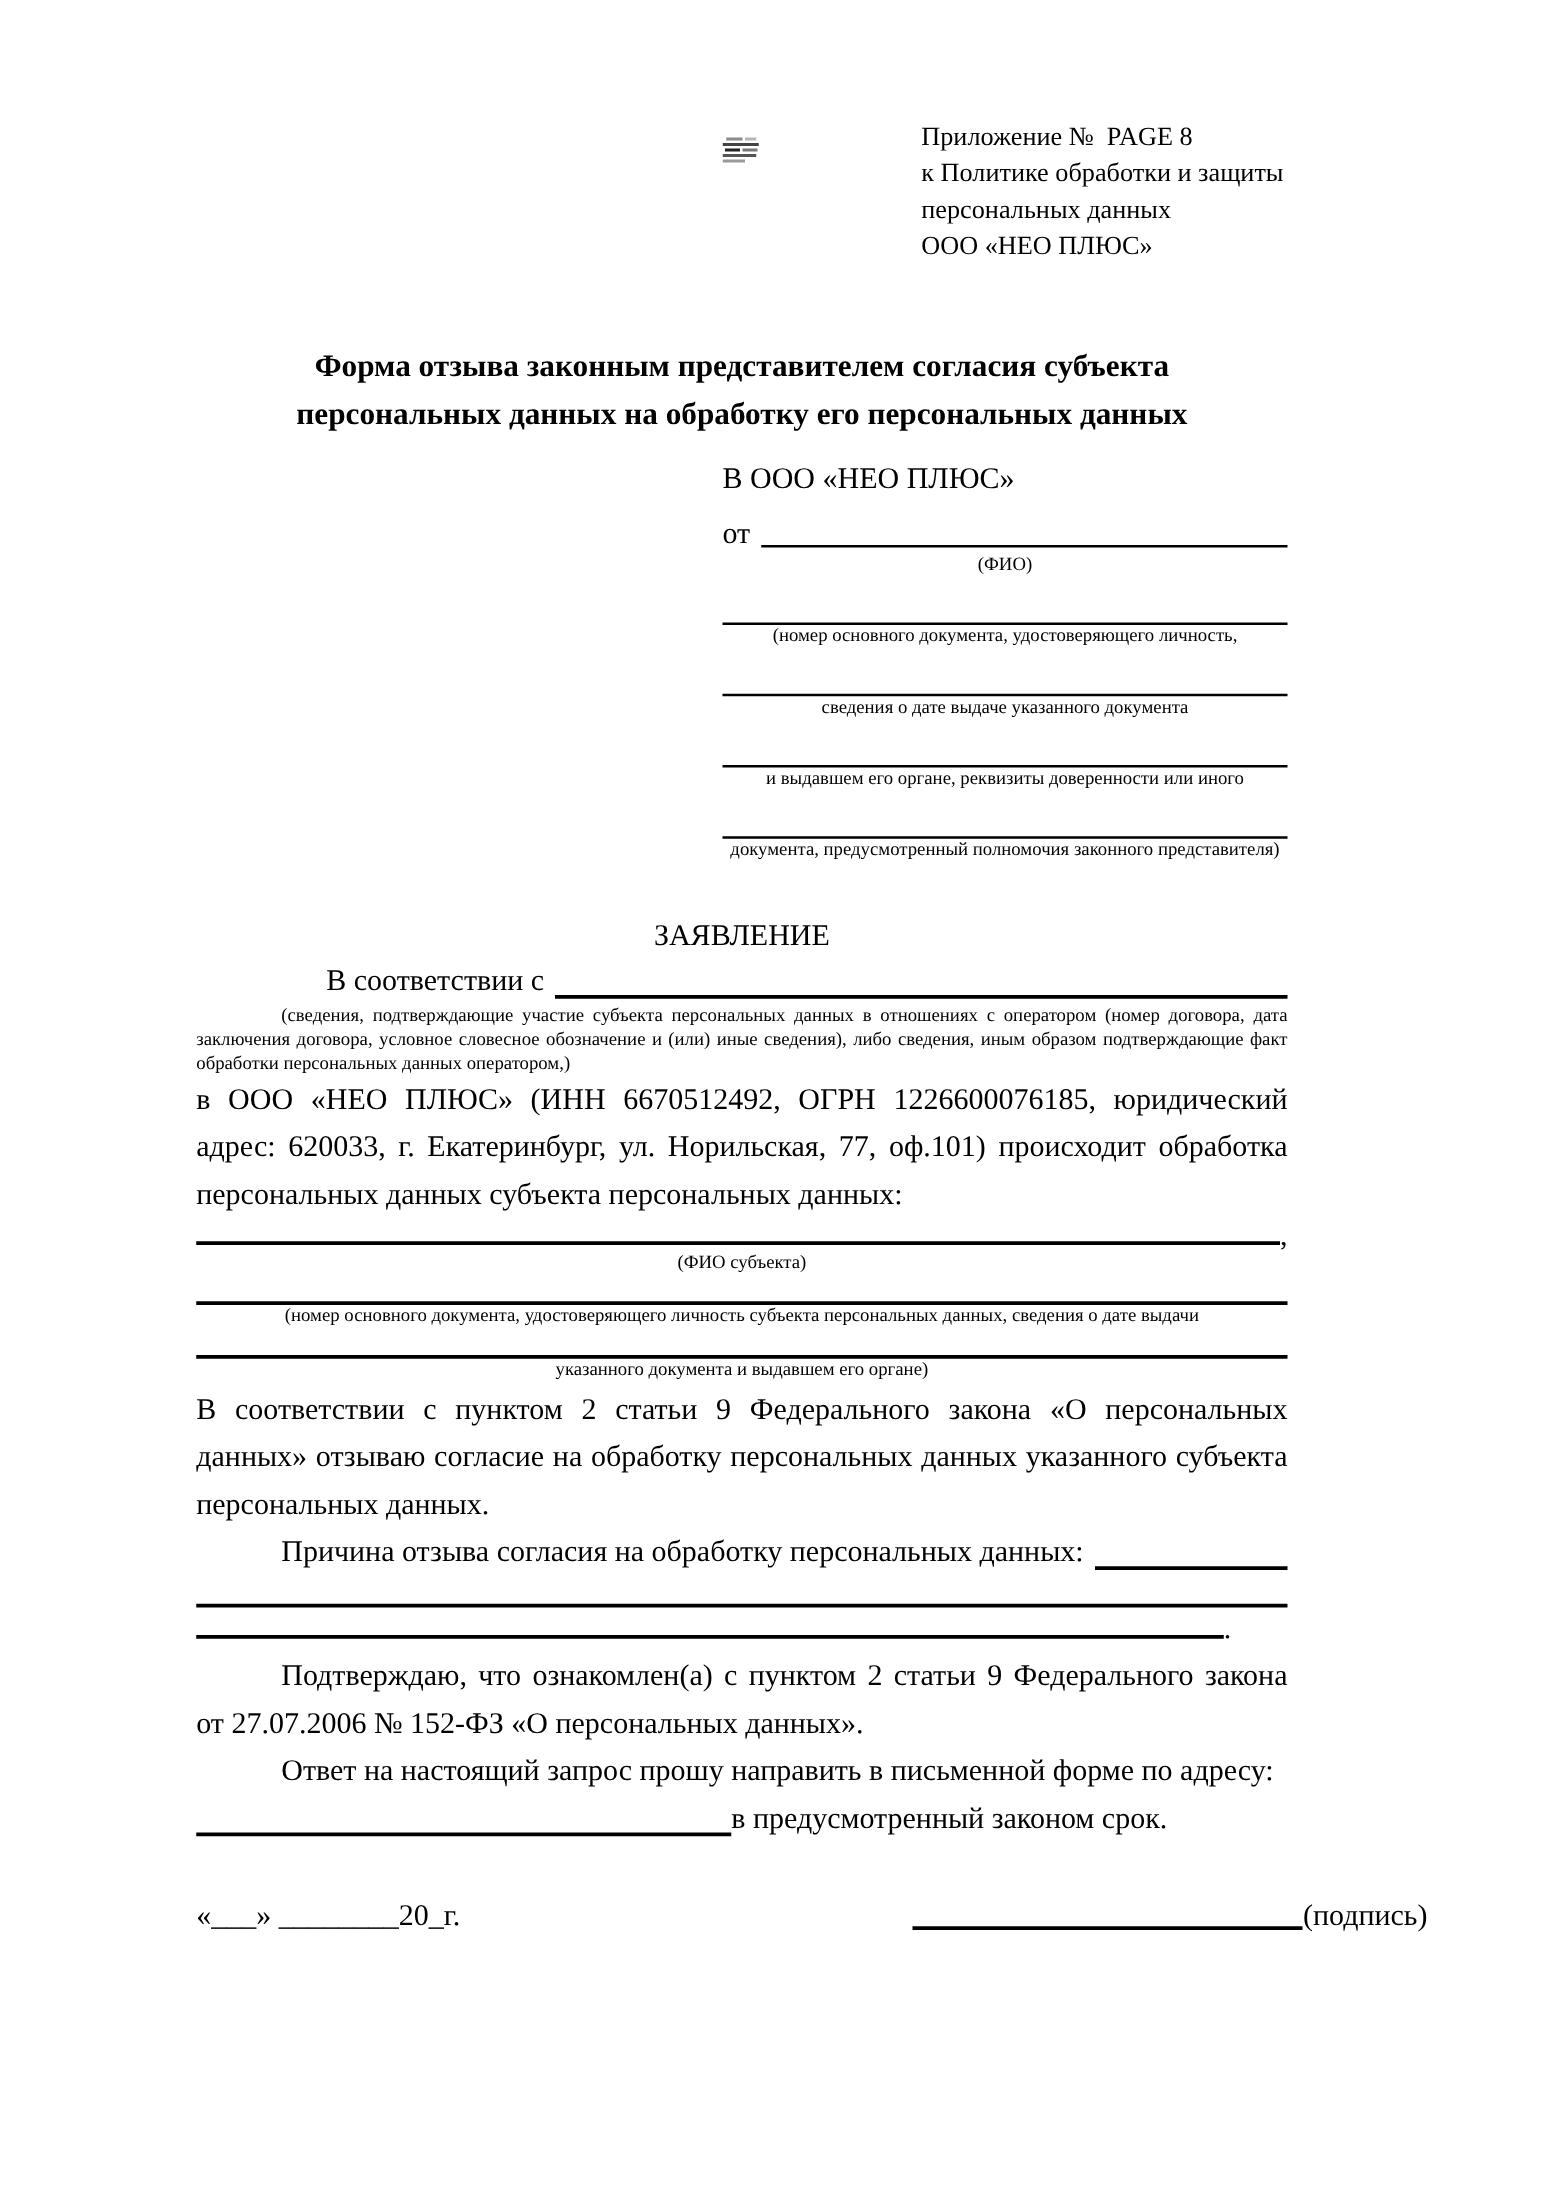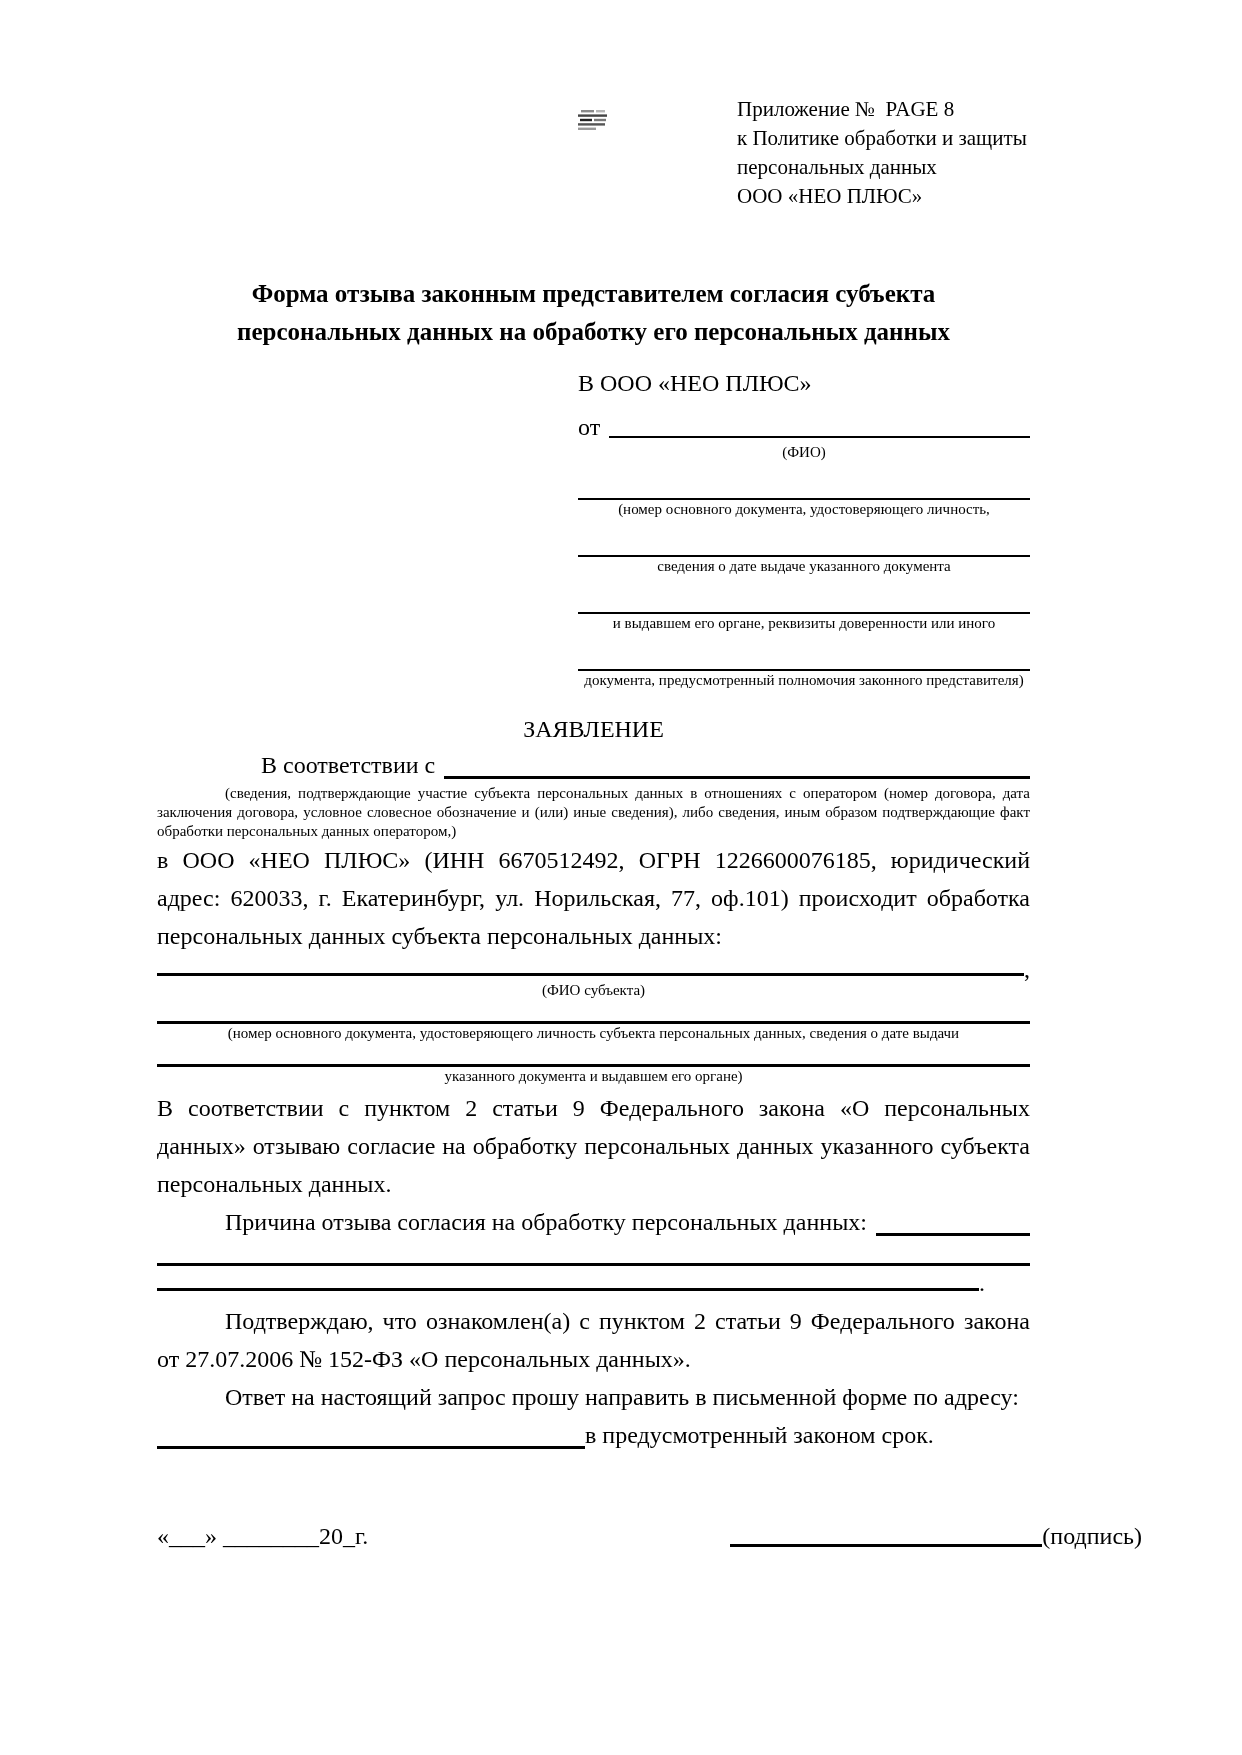--- a/index.html
+++ b/index.html
@@ -22,42 +22,42 @@
   
   .recipient { margin-left:421px; width:452px; font-size:24px; margin-top:15px; }
   .recipient .to-line { line-height:32px; }
   .from-row { display:flex; align-items:flex-end; line-height:32px; margin-top:12px; }
   .from-row .label { white-space:nowrap; }
   .fill { flex:1 1 auto; border-bottom:2px solid #000; margin-bottom:5px; height:0; }
   .fill.gap { margin-left:9px; }
   .caption { font-size:15px; line-height:19px; text-align:center; }
   .blank { border-bottom:2px solid #000; height:24px; margin-top:12px; }
   
-  .heading { text-align:center; font-size:24px; line-height:34px; margin-top:22px; }
+  .heading { text-align:center; font-size:24px; line-height:34px; margin-top:42px; }
   .acc-row { display:flex; align-items:flex-end; line-height:38px; font-size:24px; }
   .acc-row .label { white-space:nowrap; margin-left:104px; }
   .acc-row .fill, .reason-row .fill { border-bottom-width:3px; }
   .footnote { font-size:15px; line-height:19px; text-align:justify; text-indent:68px; }
   .para { font-size:24px; line-height:38px; text-align:justify; }
   .comma-row { display:flex; align-items:flex-end; line-height:24px; font-size:24px; margin-top:2px; }
   .comma-row .fill, .blank-wide, .p-row .fill, .reply-fill, .sig-fill { border-bottom:3px solid #000; }
   .blank-wide { height:22px; }
   .cap-wide { font-size:15px; line-height:18px; text-align:center; }
   .withdrawal { margin-top:4px; }
   .reason-row { display:flex; align-items:flex-end; line-height:38px; font-size:24px; }
   .reason-row .label { white-space:nowrap; margin-left:68px; }
   .p-row { display:flex; align-items:flex-end; line-height:26px; font-size:24px; }
   .p-row .fill { margin-right:0; }
   .confirm { margin-top:6px; text-indent:68px; }
   .reply { text-indent:68px; }
   .reply-row { display:flex; align-items:flex-end; line-height:38px; font-size:24px; }
   .reply-fill { flex:0 0 428px; height:0; margin-bottom:5px; }
   
   .footer-row { display:flex; align-items:flex-end; font-size:24px; line-height:32px;
-                margin-top:66px; margin-right:-112px;justify-content:space-between; }
+                margin-top:43px; margin-right:-112px;justify-content:space-between; }
   .footer-spacer { flex:1 1 auto; }
   .sig-fill { flex:0 0 312px; height:0; margin-bottom:5px; }
 </style>
 </head>
 <body>
 
 <div class="page">
 
   <div class="header-row">
     <span class="marker">

